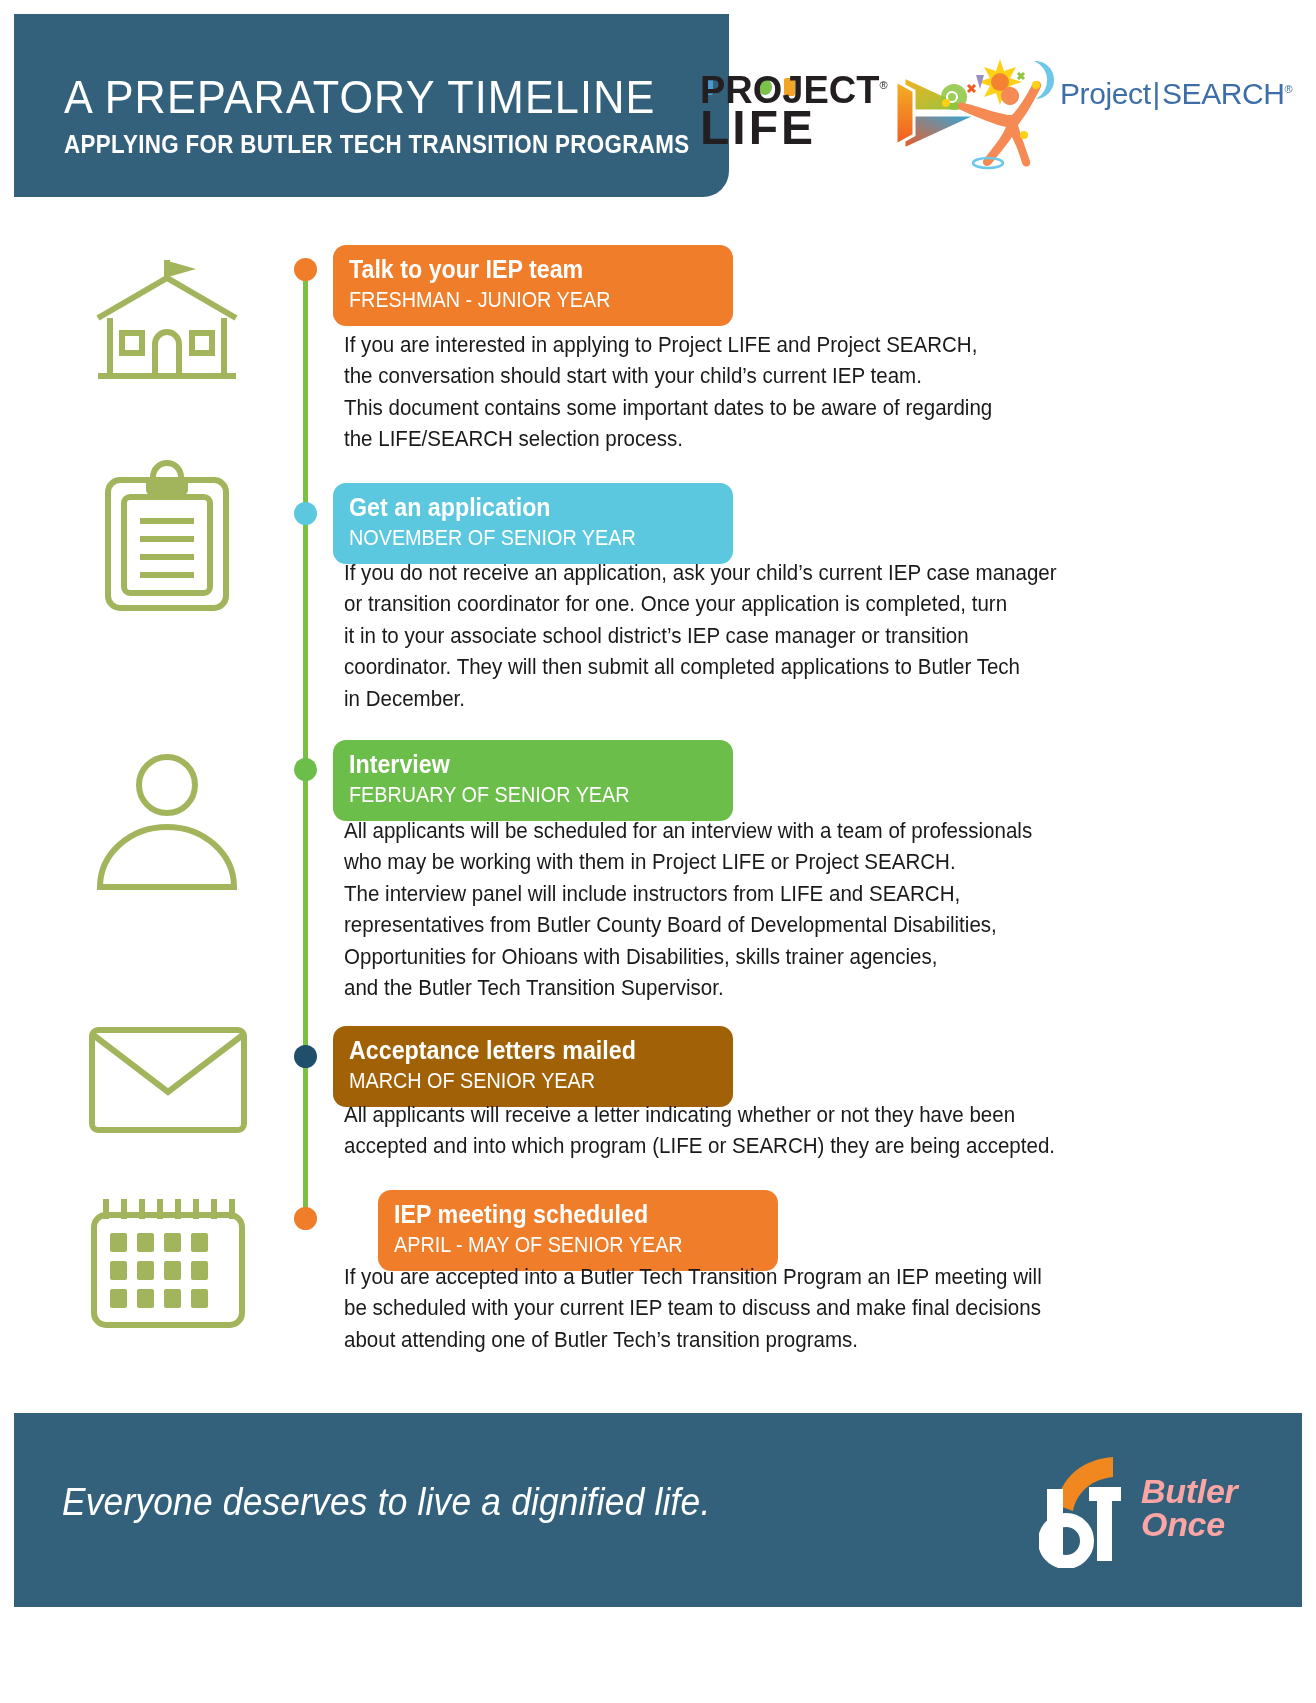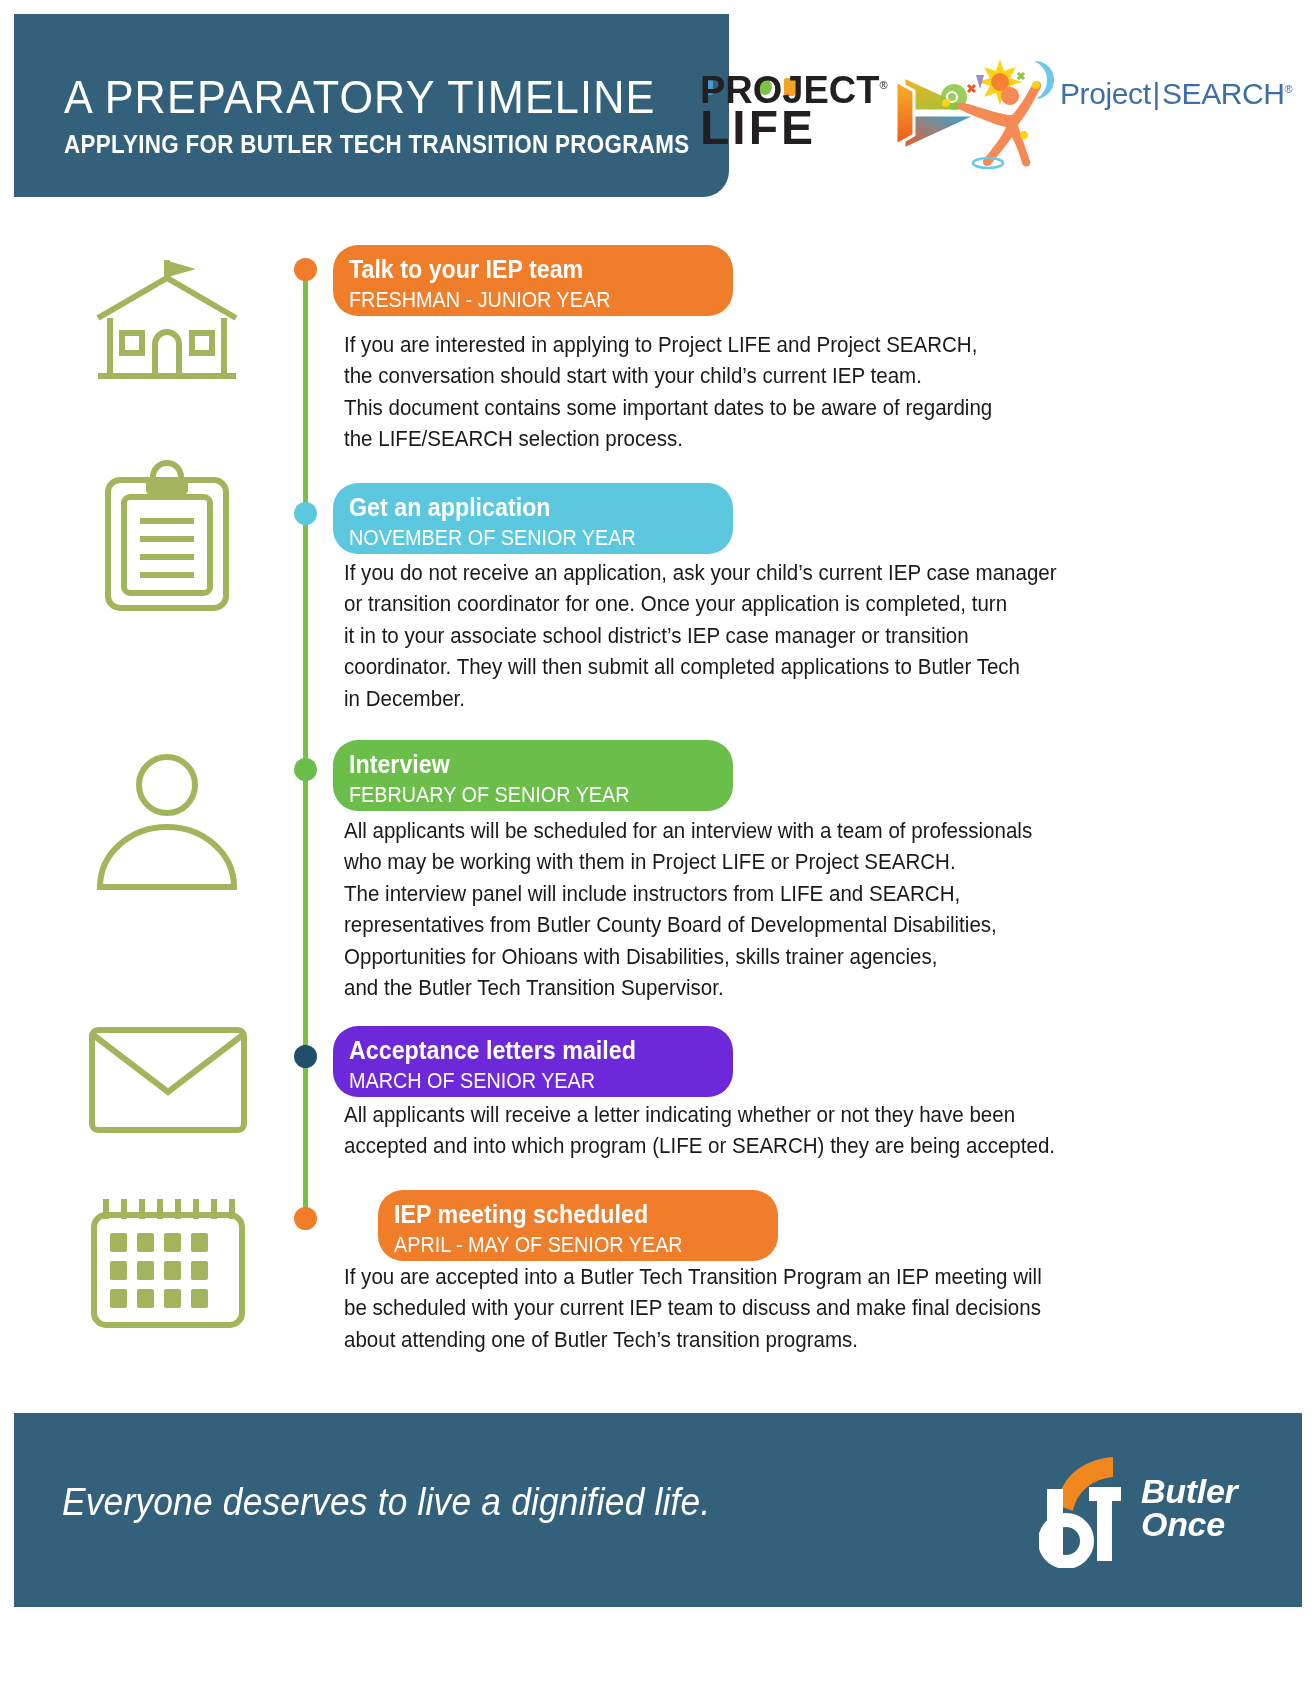--- a/index.html
+++ b/index.html
@@ -157,22 +157,22 @@
   .dot {
     position: absolute;
     left: 294px;
     width: 23px;
     height: 23px;
     border-radius: 50%;
   }
   .pill {
     position: absolute;
     left: 333px;
-    border-radius: 25px;
-    padding: 11px 22px 3px 16px;
+    border-radius: 13px;
+    padding: 11px 22px 13px 16px;
     box-sizing: border-box;
     width: 400px;
   }
   .pill-title {
     color: #ffffff;
     font-size: 25px;
     font-weight: 700;
     line-height: 1.1;
     transform: scaleX(0.93);
     transform-origin: left center;
@@ -228,21 +228,21 @@
     position: absolute;
     right: 48px;
     top: 40px;
     width: 215px;
     height: 115px;
   }
   .bt-words {
     position: absolute;
     left: 102px;
     top: 22px;
-    color: #ffffff;
+    color: #fca5a5;
     font-size: 34px;
     font-weight: 700;
     line-height: 0.98;
     letter-spacing: -0.3px;
   }
 
   
   .gi { stroke: #a3b55c; fill: none; stroke-width: 6; }
   .gf { fill: #a3b55c; }
 </style>
@@ -391,21 +391,21 @@
 </div>
 
 <div class="row" style="top:0;">
   <div class="icon-cell" style="top:1018px;">
     <svg width="175" height="125" viewBox="0 0 175 125">
       <rect class="gi" x="12" y="12" width="152" height="100" rx="6" stroke-width="7"></rect>
       <path class="gi" d="M12 16 L88 74 L164 16" stroke-width="7"></path>
     </svg>
   </div>
   <div class="dot" style="top:1045px;background:#1f4f6b;"></div>
-  <div class="pill" style="top:1026px;background:#6d28d9;width:400px;">
+  <div class="pill" style="top:1026px;background:#a16207;width:400px;">
     <div class="pill-title">Acceptance letters mailed</div>
     <div class="pill-sub">MARCH OF SENIOR YEAR</div>
   </div>
   <div class="body-text" style="top:1100px;">
     <div>All applicants will receive a letter indicating whether or not they have been</div>
     <div>accepted and into which program (LIFE or SEARCH) they are being accepted.</div>
   </div>
 </div>
 
 <div class="row" style="top:0;">

